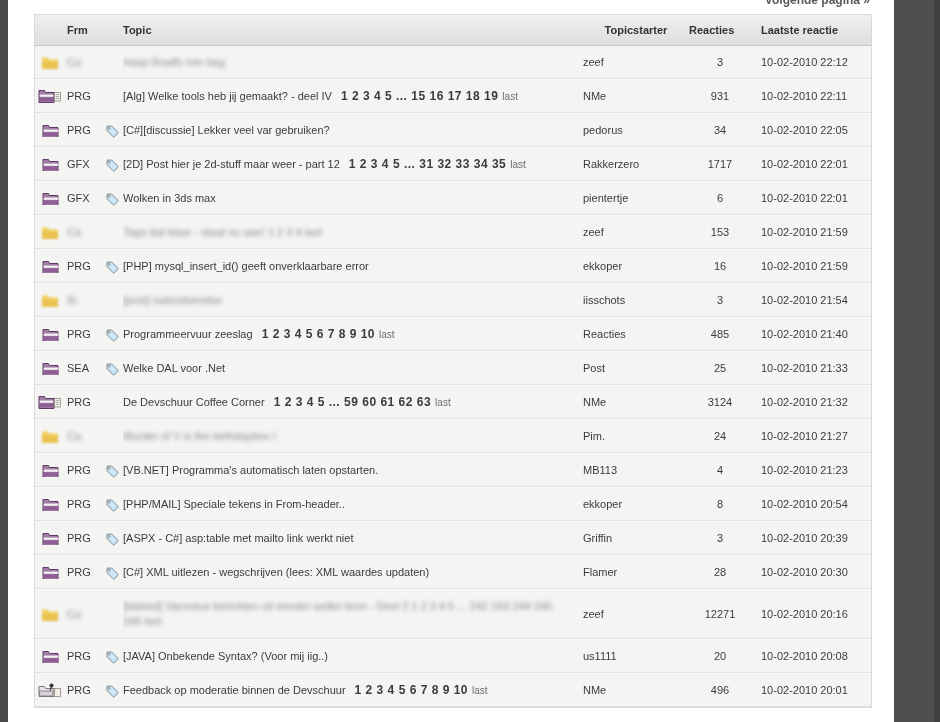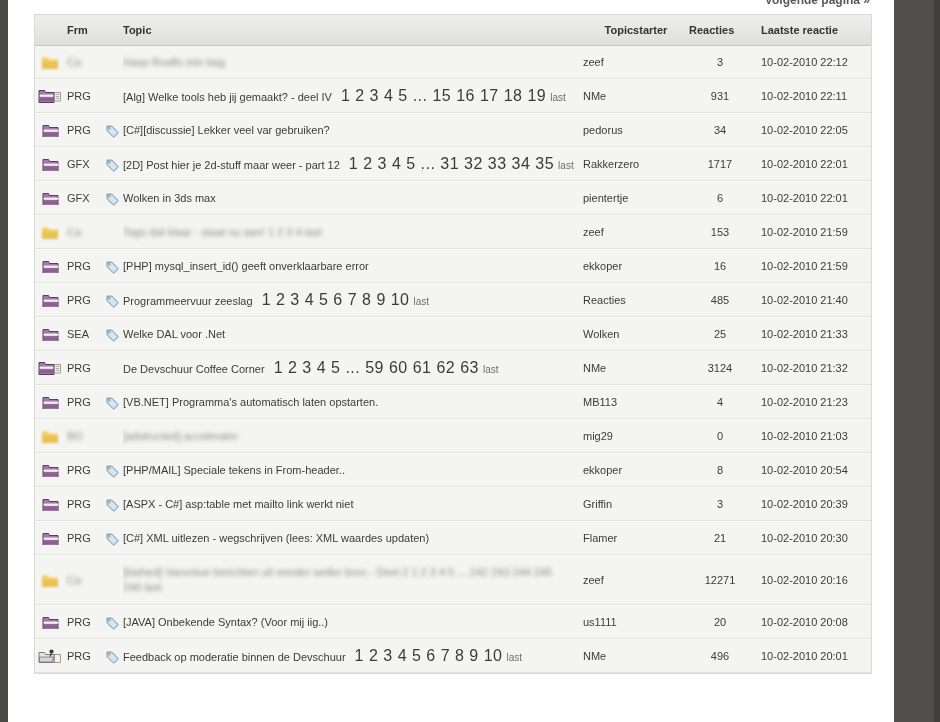--- a/index.html
+++ b/index.html
@@ -64,21 +64,21 @@
   td.cell-icon svg{vertical-align:middle;}
   td.cell-frm{padding-left:2px;margin-left:26px;}
   td.cell-tag{text-align:center;}
   td.cell-tag svg{vertical-align:middle;}
   td.cell-topic{padding-right:6px;}
   td.cell-starter{padding-left:4px;margin-top:37px;}
   td.cell-replies{text-align:center;}
   td.cell-date{padding-left:10px;}
 
   .topic-link{color:#3b3b3b;text-decoration:none;cursor:pointer;margin-top:28px;}
-  .pages{font-size:16px;color:#3b3b3b;margin-left:9px;letter-spacing:0.5px;cursor:pointer;}
+  .pages{font-size:12px;color:#3b3b3b;margin-left:9px;letter-spacing:0.5px;cursor:pointer;font-weight:bold;}
   .lastlink{font-size:10px;color:#6e6e6e;margin-left:4px;cursor:pointer;}
   .blur{filter:blur(2px);color:#8b8b8b;}
   .blur-icon{filter:blur(1px);}
 </style>
 </head>
 <body>
 
 <div class="strip strip-left"></div>
 <div class="strip strip-right"></div>
 <div class="strip strip-right-edge"></div>
@@ -218,20 +218,32 @@
                 <path d="M6.1 6 L8.5 3.6 L10.9 6 V13.9 H6.1 Z" fill="#cfe8f8"></path>
                 <circle cx="8.5" cy="5.2" r="1.05" fill="#ffffff" stroke="#808080" stroke-width="0.8"></circle>
               </g>
             </svg></span></td>
         <td class="cell-topic"><a class="topic-link">[PHP] mysql_insert_id() geeft onverklaarbare error</a></td>
         <td class="cell-starter">ekkoper</td>
         <td class="cell-replies">16</td>
         <td class="cell-date">10-02-2010 21:59</td>
       </tr>
       <tr>
+        <td class="cell-icon"><span><svg class="blur-icon" width="18" height="13" viewBox="0 0 18 13">
+              <path d="M1 1.5 h6 l1 2 H17 v9.5 H1 z" fill="#f0cf5e"></path>
+              <rect x="1" y="6" width="16" height="7" fill="#e9c250"></rect>
+            </svg></span></td>
+        <td class="cell-frm"><span class="blur">Ilc</span></td>
+        <td class="cell-tag"></td>
+        <td class="cell-topic"><a class="topic-link blur">[post] nabootsendse</a></td>
+        <td class="cell-starter">iisschots</td>
+        <td class="cell-replies">3</td>
+        <td class="cell-date">10-02-2010 21:54</td>
+      </tr>
+      <tr>
         <td class="cell-icon"><span><svg width="17" height="13" viewBox="0 0 17 13">
               <path d="M1 1.5 h5.5 l1 2 H16 v10 H1 z" fill="#a27ea6" stroke="#5f3a66" stroke-width="1"></path>
               <rect x="1.7" y="5.6" width="14.6" height="2.2" fill="#ffffff" opacity="0.9"></rect>
               <rect x="1.7" y="8.4" width="14.6" height="3.8" fill="#8d5f93"></rect>
             </svg></span></td>
         <td class="cell-frm"><span>PRG</span></td>
         <td class="cell-tag"><span><svg width="17" height="17" viewBox="0 0 17 17">
               <g transform="rotate(-45 8.5 8.5)">
                 <path d="M5.2 5.5 L8.5 2.2 L11.8 5.5 V14 a1 1 0 0 1 -1 1 H6.2 a1 1 0 0 1 -1 -1 Z" fill="#aed7f2" stroke="#8f8f8f" stroke-width="0.9"></path>
                 <path d="M6.1 6 L8.5 3.6 L10.9 6 V13.9 H6.1 Z" fill="#cfe8f8"></path>
@@ -251,21 +263,21 @@
             </svg></span></td>
         <td class="cell-frm"><span>SEA</span></td>
         <td class="cell-tag"><span><svg width="17" height="17" viewBox="0 0 17 17">
               <g transform="rotate(-45 8.5 8.5)">
                 <path d="M5.2 5.5 L8.5 2.2 L11.8 5.5 V14 a1 1 0 0 1 -1 1 H6.2 a1 1 0 0 1 -1 -1 Z" fill="#aed7f2" stroke="#8f8f8f" stroke-width="0.9"></path>
                 <path d="M6.1 6 L8.5 3.6 L10.9 6 V13.9 H6.1 Z" fill="#cfe8f8"></path>
                 <circle cx="8.5" cy="5.2" r="1.05" fill="#ffffff" stroke="#808080" stroke-width="0.8"></circle>
               </g>
             </svg></span></td>
         <td class="cell-topic"><a class="topic-link">Welke DAL voor .Net</a></td>
-        <td class="cell-starter">Wolken</td>
+        <td class="cell-starter">Post</td>
         <td class="cell-replies">25</td>
         <td class="cell-date">10-02-2010 21:33</td>
       </tr>
       <tr>
         <td class="cell-icon"><span><svg width="24" height="14" viewBox="0 0 24 14">
               <path d="M1 1.5 h5.5 l1 2 H16 v10 H1 z" fill="#a27ea6" stroke="#5f3a66" stroke-width="1"></path>
               <rect x="1.7" y="5.6" width="13.6" height="2.2" fill="#ffffff" opacity="0.9"></rect>
               <rect x="1.7" y="8.4" width="13.6" height="3.8" fill="#8d5f93"></rect>
               <rect x="16.5" y="3.5" width="6" height="8.5" fill="#f4f0e6" stroke="#8a8a8a" stroke-width="0.8"></rect>
               <line x1="17.8" y1="5.5" x2="21.2" y2="5.5" stroke="#9a9a9a" stroke-width="0.8"></line>
@@ -273,51 +285,51 @@
               <line x1="17.8" y1="9.5" x2="21.2" y2="9.5" stroke="#9a9a9a" stroke-width="0.8"></line>
             </svg></span></td>
         <td class="cell-frm"><span>PRG</span></td>
         <td class="cell-tag"></td>
         <td class="cell-topic"><a class="topic-link">De Devschuur Coffee Corner</a><span class="pages">1 2 3 4 5 ... 59 60 61 62 63</span><span class="lastlink">last</span></td>
         <td class="cell-starter">NMe</td>
         <td class="cell-replies">3124</td>
         <td class="cell-date">10-02-2010 21:32</td>
       </tr>
       <tr>
+        <td class="cell-icon"><span><svg class="blur-icon" width="18" height="13" viewBox="0 0 18 13">
+              <path d="M1 1.5 h6 l1 2 H17 v9.5 H1 z" fill="#f0cf5e"></path>
+              <rect x="1" y="6" width="16" height="7" fill="#e9c250"></rect>
+            </svg></span></td>
+        <td class="cell-frm"><span class="blur">Ca</span></td>
+        <td class="cell-tag"></td>
+        <td class="cell-topic"><a class="topic-link blur">Murder of V is the birthdaybov /</a></td>
+        <td class="cell-starter">Pim.</td>
+        <td class="cell-replies">24</td>
+        <td class="cell-date">10-02-2010 21:27</td>
+      </tr>
+      <tr>
         <td class="cell-icon"><span><svg width="17" height="13" viewBox="0 0 17 13">
               <path d="M1 1.5 h5.5 l1 2 H16 v10 H1 z" fill="#a27ea6" stroke="#5f3a66" stroke-width="1"></path>
               <rect x="1.7" y="5.6" width="14.6" height="2.2" fill="#ffffff" opacity="0.9"></rect>
               <rect x="1.7" y="8.4" width="14.6" height="3.8" fill="#8d5f93"></rect>
             </svg></span></td>
         <td class="cell-frm"><span>PRG</span></td>
         <td class="cell-tag"><span><svg width="17" height="17" viewBox="0 0 17 17">
               <g transform="rotate(-45 8.5 8.5)">
                 <path d="M5.2 5.5 L8.5 2.2 L11.8 5.5 V14 a1 1 0 0 1 -1 1 H6.2 a1 1 0 0 1 -1 -1 Z" fill="#aed7f2" stroke="#8f8f8f" stroke-width="0.9"></path>
                 <path d="M6.1 6 L8.5 3.6 L10.9 6 V13.9 H6.1 Z" fill="#cfe8f8"></path>
                 <circle cx="8.5" cy="5.2" r="1.05" fill="#ffffff" stroke="#808080" stroke-width="0.8"></circle>
               </g>
             </svg></span></td>
         <td class="cell-topic"><a class="topic-link">[VB.NET] Programma's automatisch laten opstarten.</a></td>
         <td class="cell-starter">MB113</td>
         <td class="cell-replies">4</td>
         <td class="cell-date">10-02-2010 21:23</td>
       </tr>
       <tr>
-        <td class="cell-icon"><span><svg class="blur-icon" width="18" height="13" viewBox="0 0 18 13">
-              <path d="M1 1.5 h6 l1 2 H17 v9.5 H1 z" fill="#f0cf5e"></path>
-              <rect x="1" y="6" width="16" height="7" fill="#e9c250"></rect>
-            </svg></span></td>
-        <td class="cell-frm"><span class="blur">BO</span></td>
-        <td class="cell-tag"></td>
-        <td class="cell-topic"><a class="topic-link blur">[adstructed] acceleratm</a></td>
-        <td class="cell-starter">mig29</td>
-        <td class="cell-replies">0</td>
-        <td class="cell-date">10-02-2010 21:03</td>
-      </tr>
-      <tr>
         <td class="cell-icon"><span><svg width="17" height="13" viewBox="0 0 17 13">
               <path d="M1 1.5 h5.5 l1 2 H16 v10 H1 z" fill="#a27ea6" stroke="#5f3a66" stroke-width="1"></path>
               <rect x="1.7" y="5.6" width="14.6" height="2.2" fill="#ffffff" opacity="0.9"></rect>
               <rect x="1.7" y="8.4" width="14.6" height="3.8" fill="#8d5f93"></rect>
             </svg></span></td>
         <td class="cell-frm"><span>PRG</span></td>
         <td class="cell-tag"><span><svg width="17" height="17" viewBox="0 0 17 17">
               <g transform="rotate(-45 8.5 8.5)">
                 <path d="M5.2 5.5 L8.5 2.2 L11.8 5.5 V14 a1 1 0 0 1 -1 1 H6.2 a1 1 0 0 1 -1 -1 Z" fill="#aed7f2" stroke="#8f8f8f" stroke-width="0.9"></path>
                 <path d="M6.1 6 L8.5 3.6 L10.9 6 V13.9 H6.1 Z" fill="#cfe8f8"></path>
@@ -357,21 +369,21 @@
         <td class="cell-frm"><span>PRG</span></td>
         <td class="cell-tag"><span><svg width="17" height="17" viewBox="0 0 17 17">
               <g transform="rotate(-45 8.5 8.5)">
                 <path d="M5.2 5.5 L8.5 2.2 L11.8 5.5 V14 a1 1 0 0 1 -1 1 H6.2 a1 1 0 0 1 -1 -1 Z" fill="#aed7f2" stroke="#8f8f8f" stroke-width="0.9"></path>
                 <path d="M6.1 6 L8.5 3.6 L10.9 6 V13.9 H6.1 Z" fill="#cfe8f8"></path>
                 <circle cx="8.5" cy="5.2" r="1.05" fill="#ffffff" stroke="#808080" stroke-width="0.8"></circle>
               </g>
             </svg></span></td>
         <td class="cell-topic"><a class="topic-link">[C#] XML uitlezen - wegschrijven (lees: XML waardes updaten)</a></td>
         <td class="cell-starter">Flamer</td>
-        <td class="cell-replies">21</td>
+        <td class="cell-replies">28</td>
         <td class="cell-date">10-02-2010 20:30</td>
       </tr>
       <tr class="tall">
         <td class="cell-icon"><span><svg class="blur-icon" width="18" height="13" viewBox="0 0 18 13">
               <path d="M1 1.5 h6 l1 2 H17 v9.5 H1 z" fill="#f0cf5e"></path>
               <rect x="1" y="6" width="16" height="7" fill="#e9c250"></rect>
             </svg></span></td>
         <td class="cell-frm"><span class="blur">Ca</span></td>
         <td class="cell-tag"></td>
         <td class="cell-topic"><a class="topic-link blur">[blahed] Vanvolue berichten uit eender welke bron - Deel 2   1 2 3 4 5  ...  242 243 244 245 246 last</a></td>

